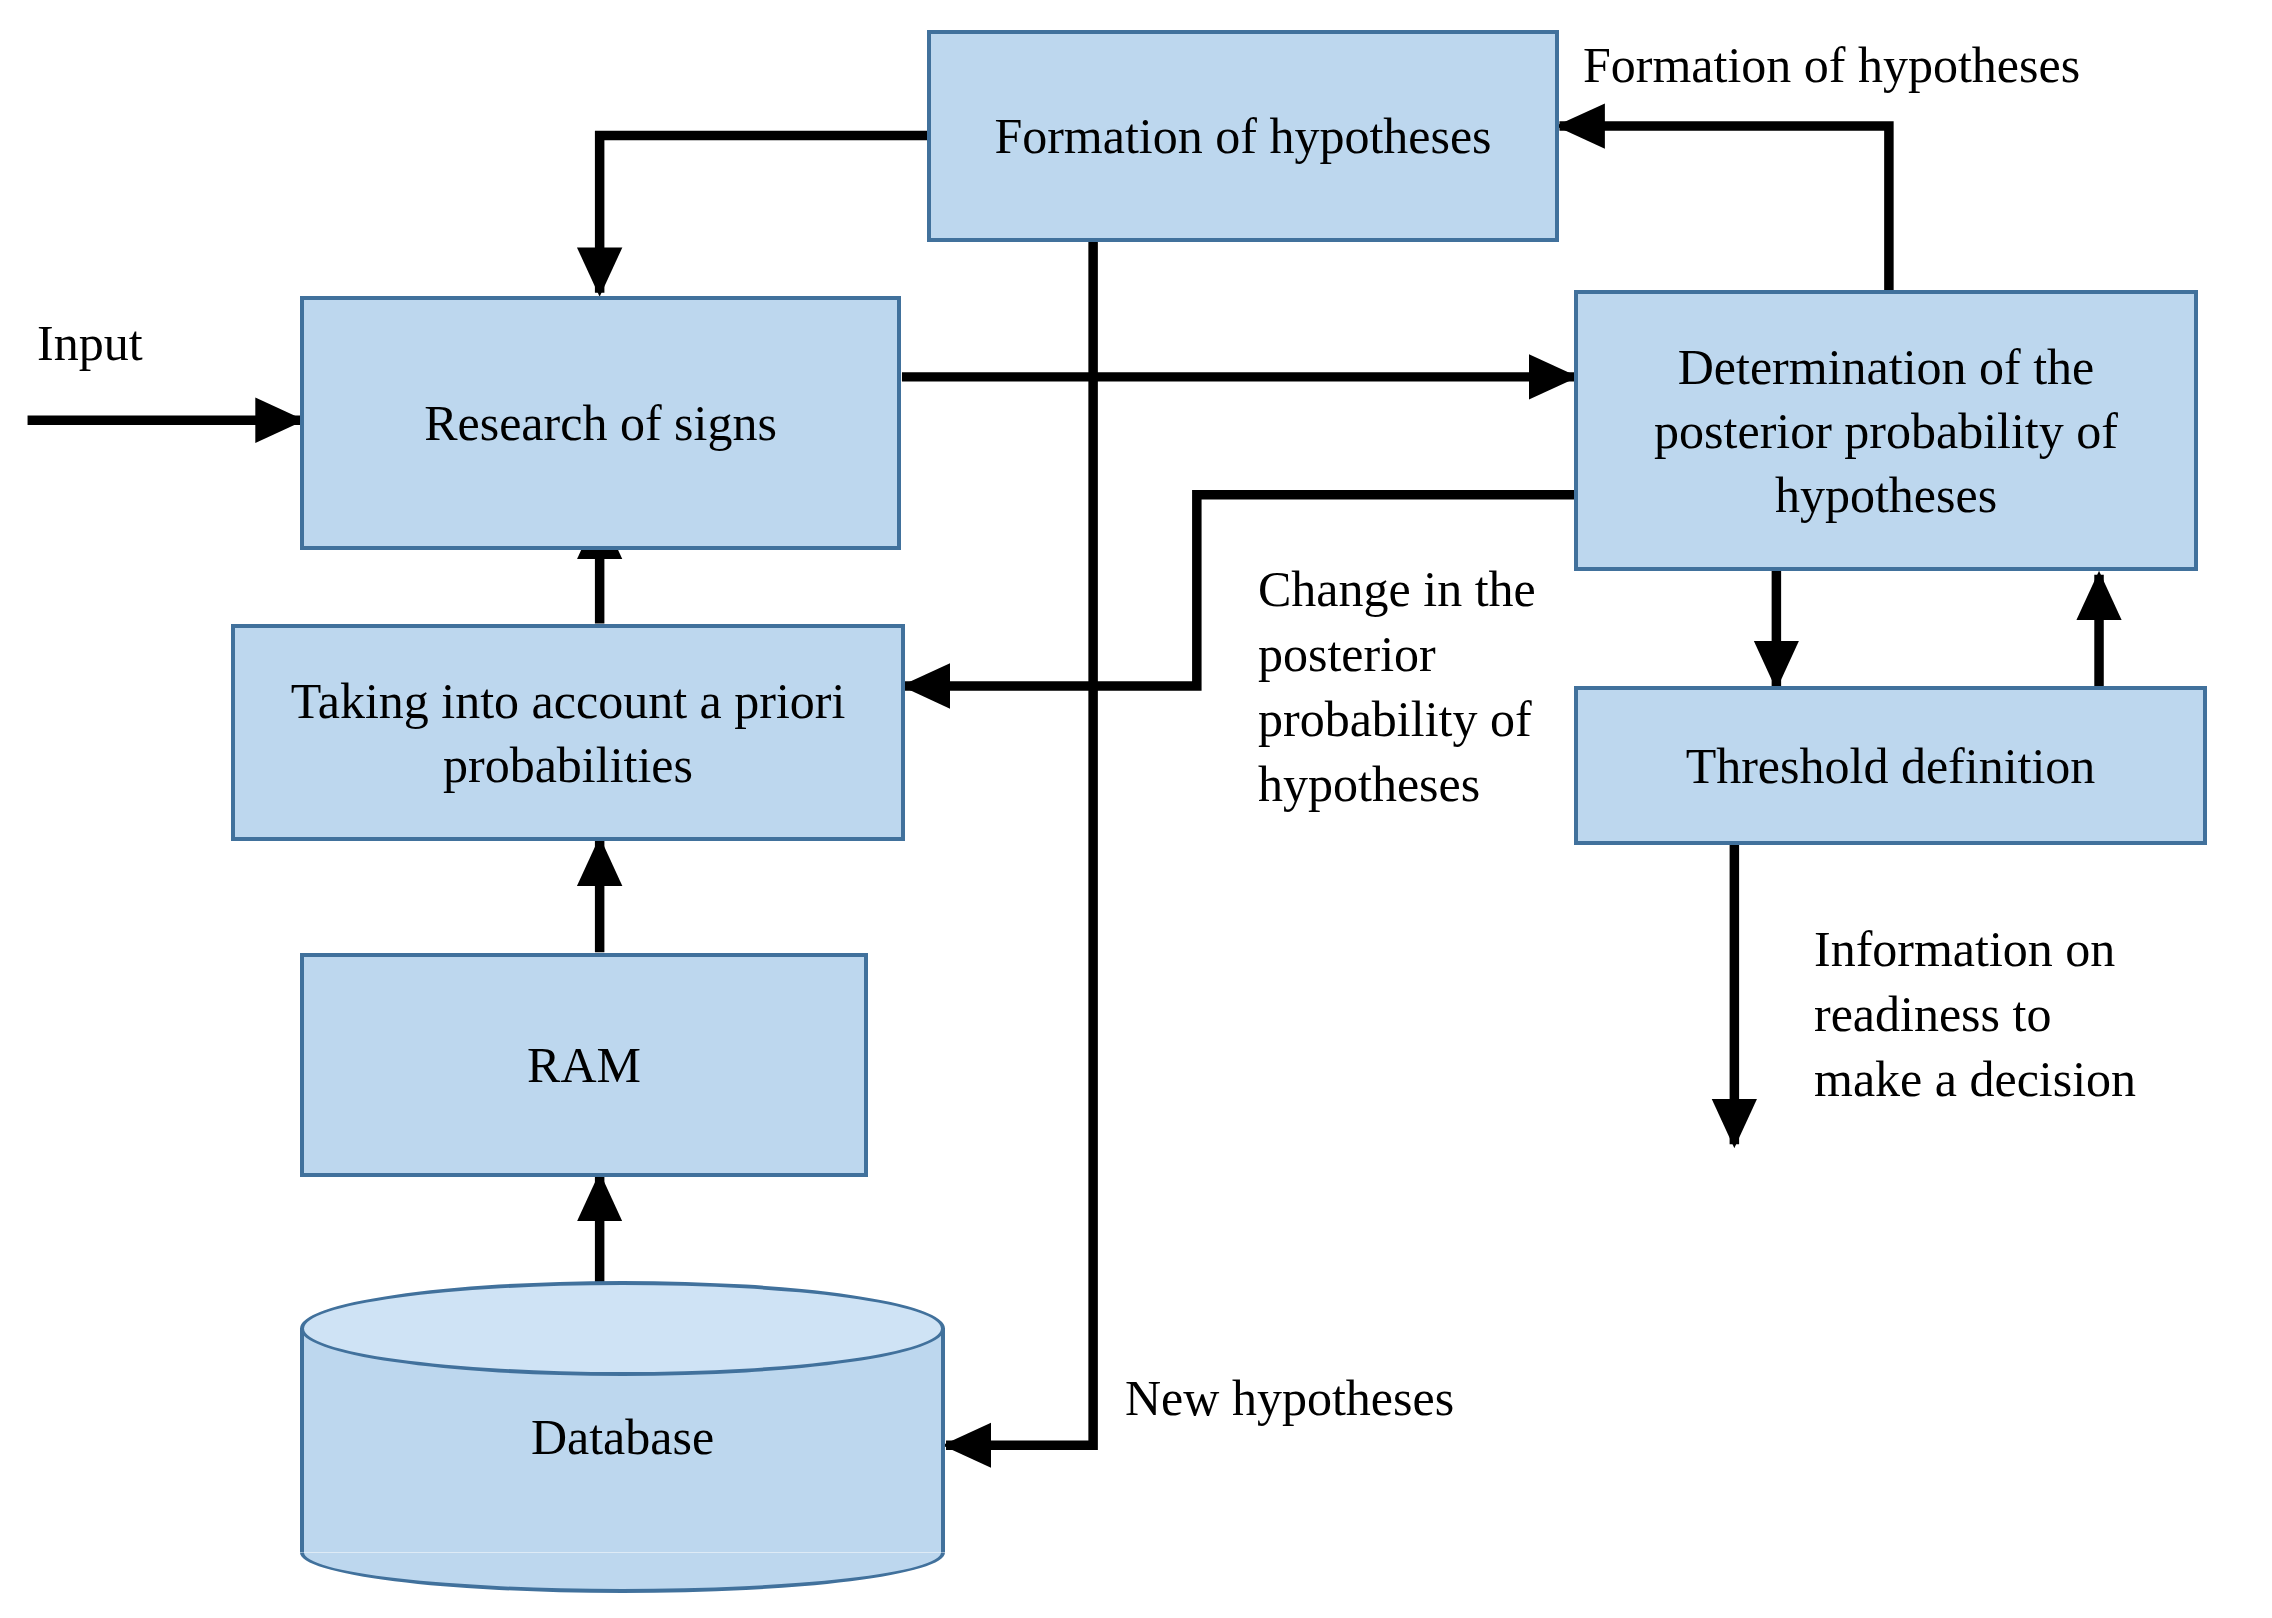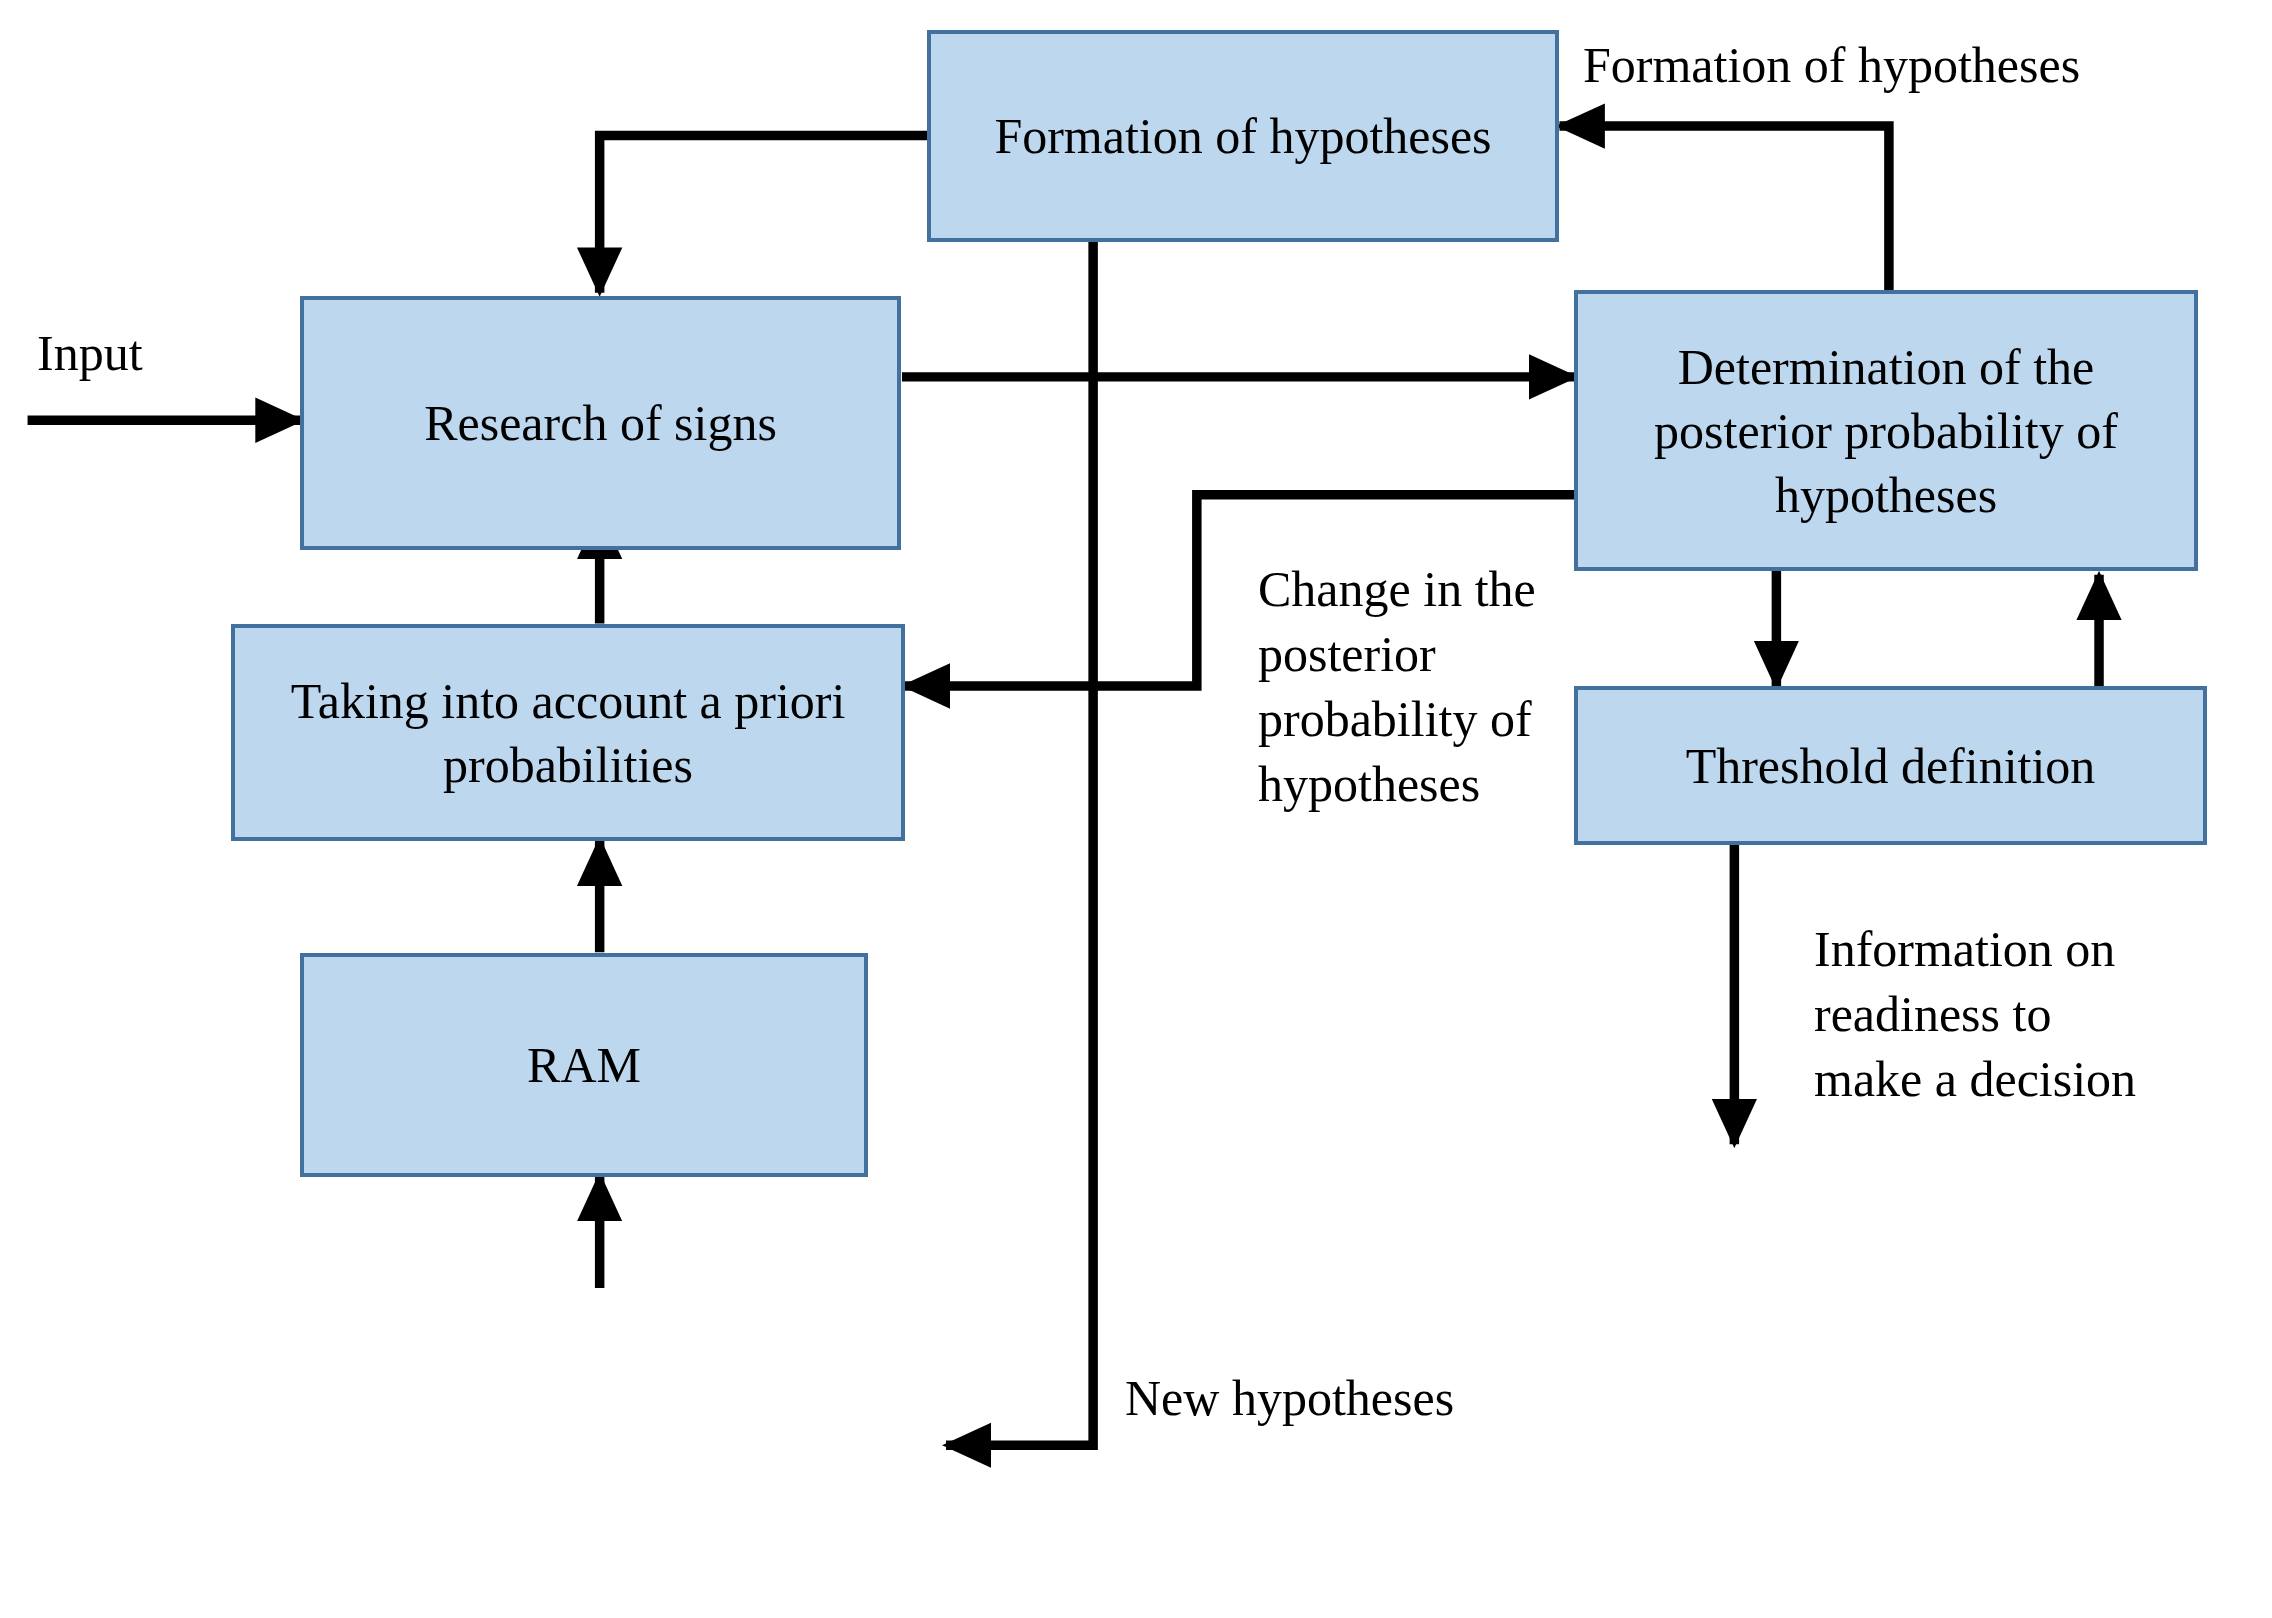--- a/index.html
+++ b/index.html
@@ -159,22 +159,28 @@
 
   <div class="node" style="left:231px; top:624px; width:674px; height:217px;padding-left:11px;">
     <span class="node-text">Taking into account a
 priori probabilities</span>
   </div>
 
   <div class="node" style="left:300px; top:953px; width:568px; height:224px;">
     <span class="node-text">RAM</span>
   </div>
 
+  <div class="cylinder" style="left:300px; top:1281px; width:645px; height:312px;">
+    <div class="cyl-body"></div>
+    <div class="cyl-bottom"></div>
+    <div class="cyl-top"></div>
+    <div class="cyl-label">Database</div>
+  </div>
 
-  <div class="free-label" style="left:37px; top:321px;">Input</div>
+  <div class="free-label" style="left:37px; top:311px;">Input</div>
 
   <div class="free-label" style="left:1583px; top:33px;">Formation of hypotheses</div>
 
   <div class="free-label" style="left:1258px; top:557px;">Change in the
 posterior
 probability of
 hypotheses</div>
 
   <div class="free-label" style="left:1814px; top:895px;margin-top:22px;">Information on
 readiness to

